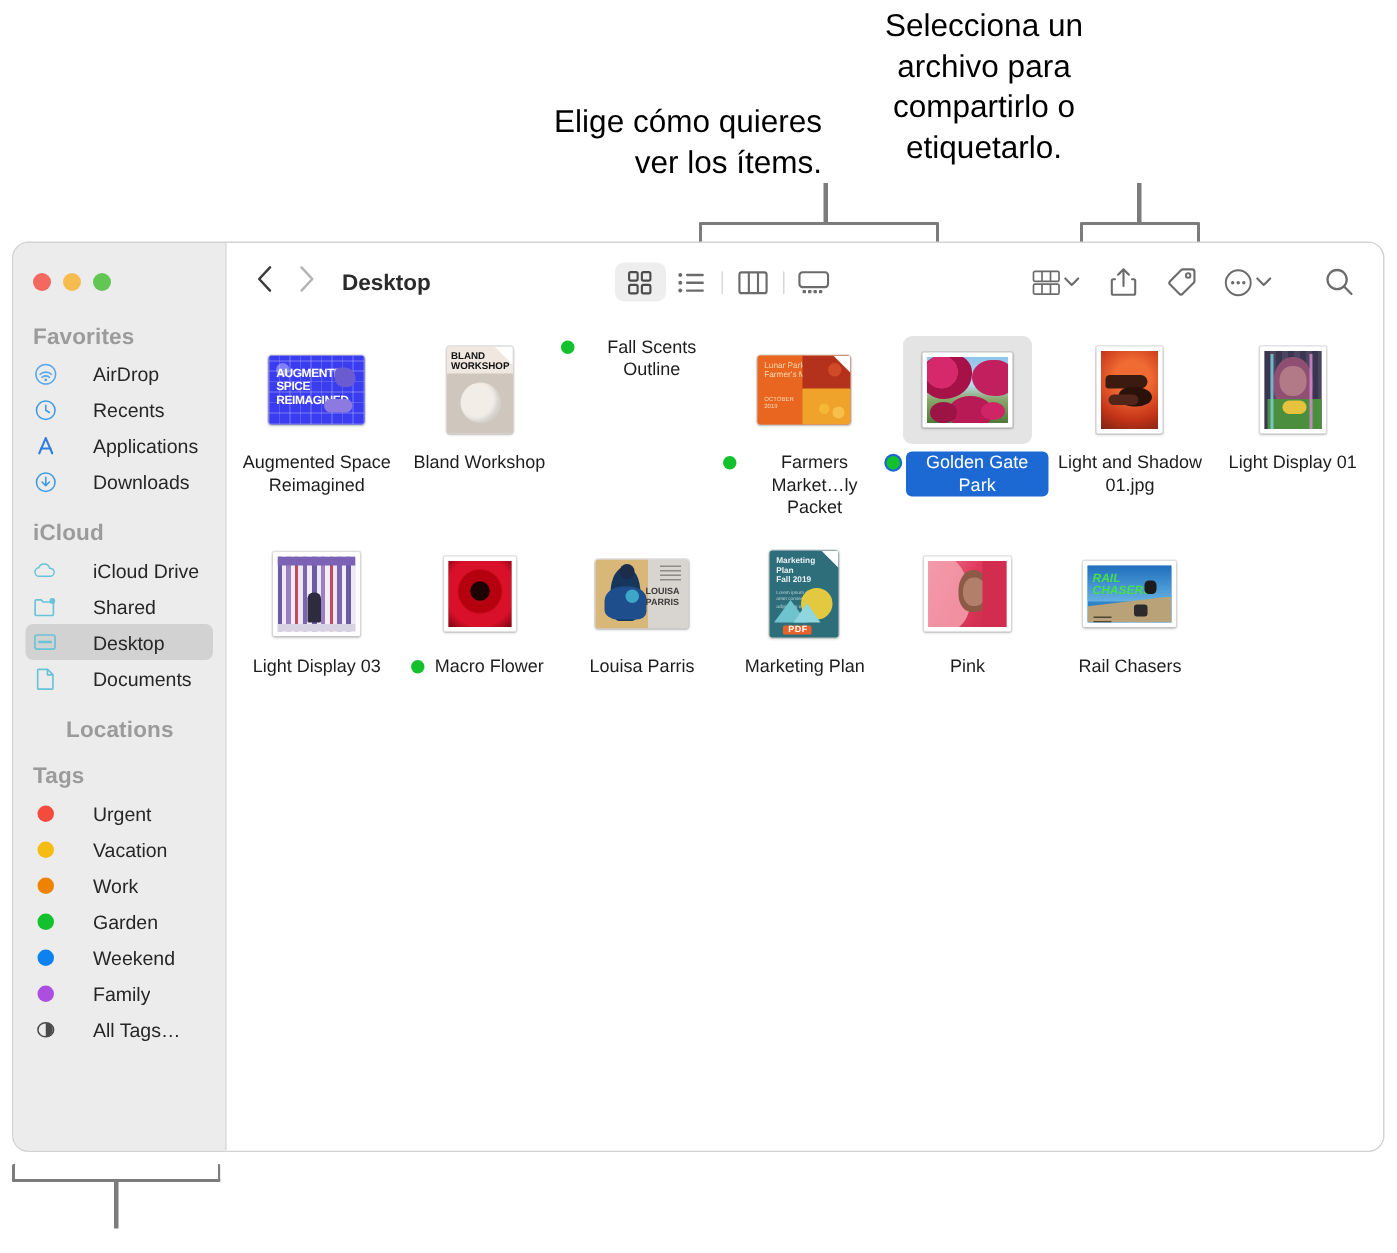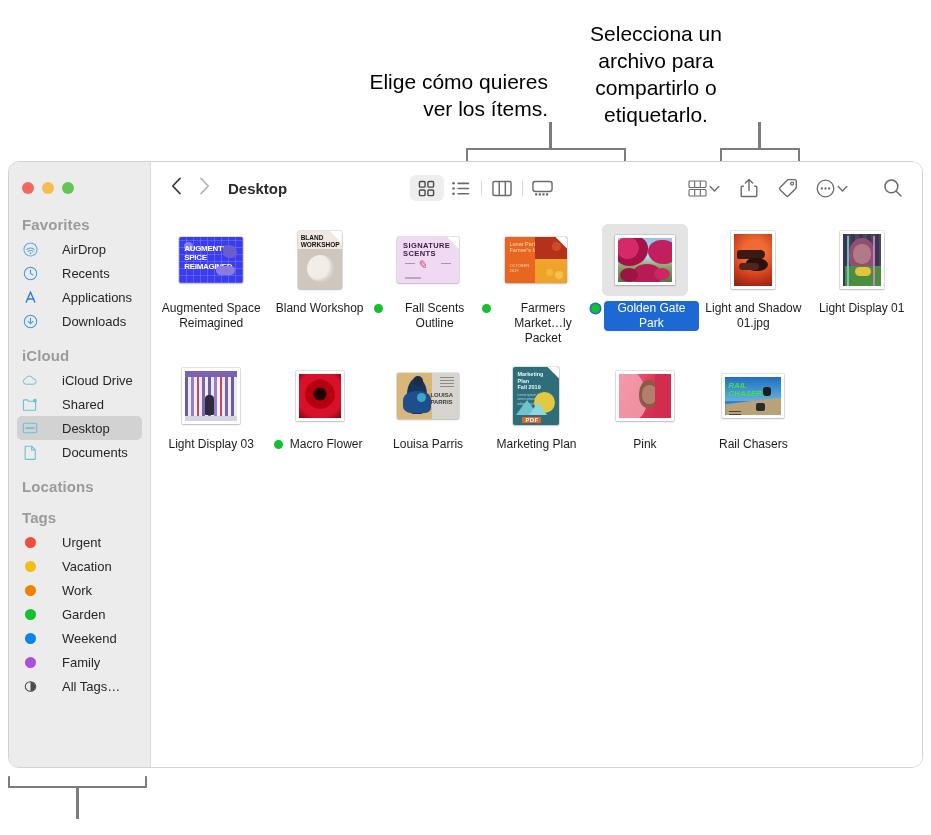--- a/index.html
+++ b/index.html
@@ -13,21 +13,21 @@
 
   
   .callout {
     position: absolute;
     font-size: 21px;
     line-height: 27px;
     color: #000;
     white-space: pre-line;
   }
   #callout-view  { left: 276px; top: 68px;  width: 272px; text-align: right; }
-  #callout-share { left: 558px; top: 20px;   width: 196px; text-align: center; }
+  #callout-share { left: 558px; top: 4px;   width: 196px; text-align: center; }
   #callout-side  { left: 82px;  top: 798px; width: 340px; text-align: left; }
 
   .bracket { position: absolute; }
   .bracket .bar {
     position: absolute; left: 0; top: 0; height: 100%; width: 100%;
     border: 2.5px solid #7c7c7c;
     border-bottom: none;
     border-radius: 1px;
   }
   .bracket.down .bar { border: 2.5px solid #7c7c7c; border-top: none; }
@@ -59,21 +59,21 @@
   .light.red    { background: #f3685f; }
   .light.yellow { background: #f6bc4f; }
   .light.green  { background: #62c554; }
 
   .sb-header {
     font-size: 15px; font-weight: bold; color: #9b9b9b;
     padding: 0 0 4px 13px; letter-spacing: .1px;
   }
   .sb-sec-favorites { margin-top: 22px; }
   .sb-sec-icloud    { margin-top: 14px; }
-  .sb-sec-locations { margin-top: 14px; }
+  .sb-sec-locations { margin-top: 14px; padding-left: 22px; }
   .sb-sec-tags      { margin-top: 10px; }
 
   .sb-item {
     display: flex; align-items: center;
     height: 24px; margin: 0 8px; padding-left: 5px;
     border-radius: 5px; gap: 24px;
     font-size: 13px; color: #262626;
   }
   .sb-item.selected { background: #d2d2d2; }
   .sb-icon { width: 16px; height: 16px; flex: 0 0 16px; display:flex; align-items:center; justify-content:center; }
@@ -476,30 +476,20 @@
                 <div style="position:absolute;left:9px;top:24px;width:27px;height:27px;border-radius:50%;background:#f2ede7;box-shadow:inset -3px -2px 3px rgba(0,0,0,.13);"></div>
                 <div style="position:absolute;right:0;top:0;width:12px;height:12px;background:#fff;clip-path:polygon(0 0,100% 100%,100% 0);"></div>
               </div>
             </div>
             <div class="label-row">
               <span class="fname">Bland Workshop</span>
             </div>
           </div>
 
           <div class="cell">
-            <div class="thumb-wrap">
-              <div class="thumb doc" style="width:62px;height:46px;background:#f0d9f2;">
-                <div style="position:absolute;left:6px;top:5px;color:#3b1a3e;font-size:7.5px;font-weight:bold;line-height:8px;letter-spacing:.4px;">SIGNATURE<br>SCENTS</div>
-                <div style="position:absolute;left:20px;top:21px;color:#e0457b;font-size:12px;font-style:italic;">✎</div>
-                <div style="position:absolute;left:8px;top:26px;width:10px;height:1px;background:#b98bbd;"></div>
-                <div style="position:absolute;right:8px;top:26px;width:10px;height:1px;background:#b98bbd;"></div>
-                <div style="position:absolute;left:8px;bottom:4px;width:16px;height:2px;background:#c79ecb;"></div>
-                <div style="position:absolute;right:0;top:0;width:12px;height:12px;background:#fff;clip-path:polygon(0 0,100% 100%,100% 0);"></div>
-              </div>
-            </div>
             <div class="label-row">
               <span class="tagdot" style="background:#12c12b"></span>
               <span class="fname">Fall Scents
 Outline</span>
             </div>
           </div>
 
           <div class="cell">
             <div class="thumb-wrap">
               <div class="thumb doc" style="width:62px;height:46px;background:#e8661f;">

